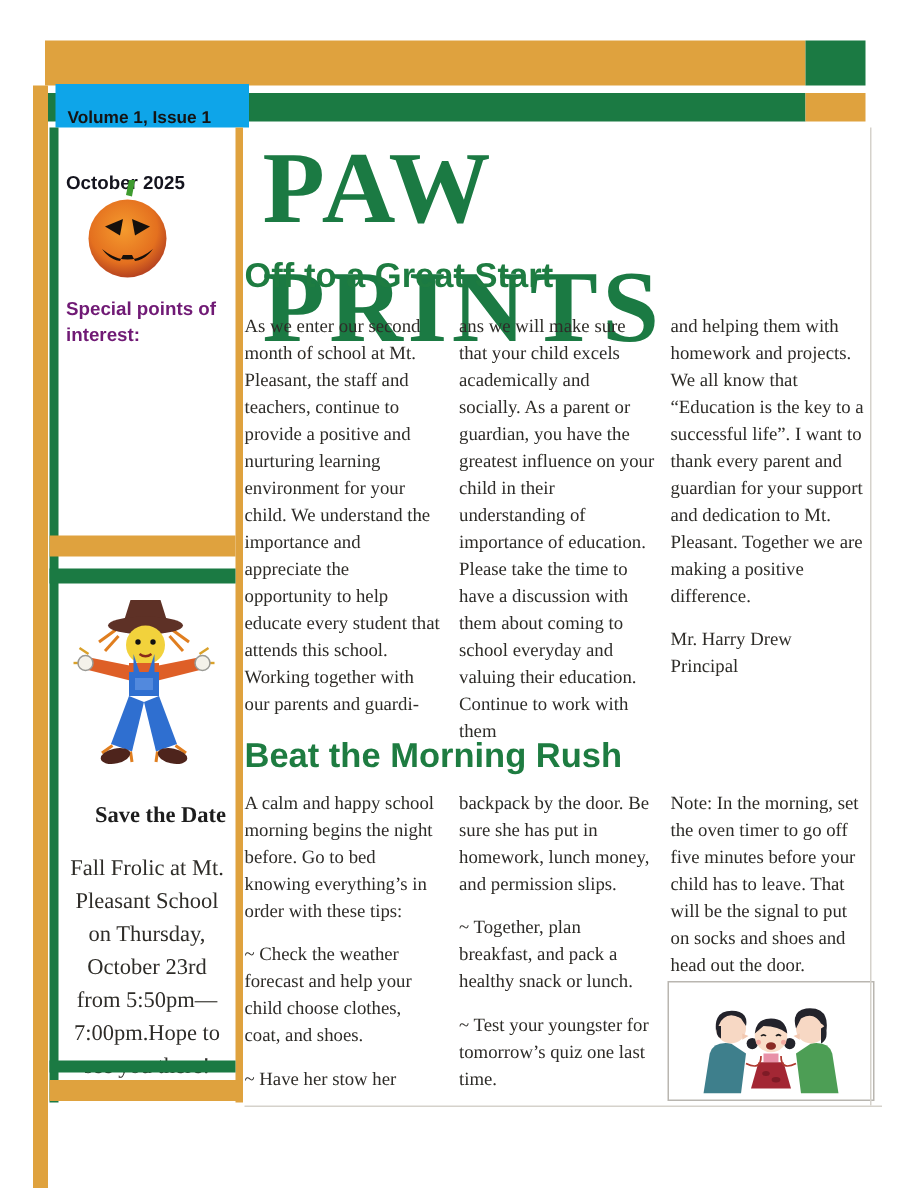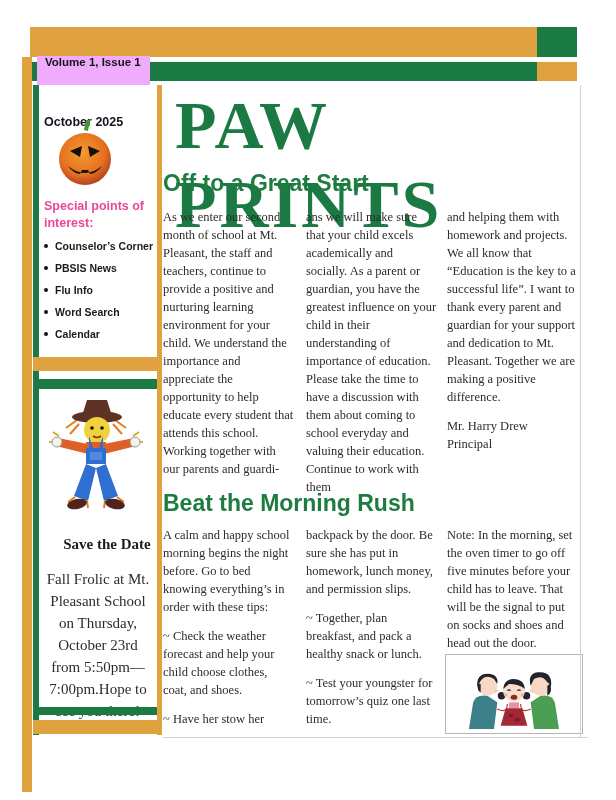--- a/index.html
+++ b/index.html
@@ -3,31 +3,31 @@
 <meta charset="utf-8">
 <style>
   html,body{margin:0;padding:0;background:#fff;}
   .page{position:relative;width:616px;height:800px;background:#ffffff;overflow:hidden;
         font-family:"Liberation Serif",serif;}
   .abs{position:absolute;}
   .gold{background:#DFA23E;}
   .greenbg{background:#1B7A43;}
 
   
-  .volume-box{left:37px;top:56px;width:113px;height:29px;background:#f0abfc;
-      display:flex;align-items:flex-start;padding-left:8px;box-sizing:border-box;
+  .volume-box{left:37px;top:56px;width:129px;height:29px;background:#0ea5e9;
+      display:flex;align-items:flex-end;padding-left:8px;box-sizing:border-box;
       font-family:"Liberation Sans",sans-serif;font-weight:bold;font-size:11.5px;color:#141414;}
   .school-name{left:167px;top:64px;color:#F2EDD9;font-size:11px;letter-spacing:3px;
       font-weight:600;font-family:"Liberation Serif",serif;}
 
   
   .side-date{left:44px;top:93px;font-family:"Liberation Sans",sans-serif;font-weight:bold;
       font-size:12.5px;color:#14141e;margin-top:22px;}
   .special-title{left:44px;top:198px;width:108px;font-family:"Liberation Sans",sans-serif;
-      font-weight:bold;font-size:12.5px;line-height:17px;color:#ec4899;}
+      font-weight:bold;font-size:12.5px;line-height:17px;color:#701a75;}
   .side-list{left:44px;top:240px;width:112px;margin:0;padding:0;list-style:none;}
   .side-list li{display:flex;gap:7px;margin-bottom:10px;
       font-family:"Liberation Sans",sans-serif;font-weight:bold;font-size:10.5px;color:#1b1b1b;}
   .side-list .dot{width:4px;height:4px;border-radius:50%;background:#111;margin-top:4px;flex:0 0 auto;}
   .save-title{left:39px;top:536px;width:136px;text-align:center;font-weight:bold;
       font-size:15px;color:#1d1d1d;}
   .save-text{left:42px;top:568px;width:112px;text-align:center;font-size:15px;
       line-height:22px;color:#2e2c28;}
 
   
@@ -71,42 +71,20 @@
     </defs>
     <path d="M27,12 L29,2 L33,2 L31,13 Z" fill="#3E9B2F"></path>
     <ellipse cx="28" cy="41" rx="26" ry="26" fill="url(#pg)"></ellipse>
     <path d="M13,33 L25,28 L23,39 Z" fill="#16100c"></path>
     <path d="M43,33 L31,28 L33,39 Z" fill="#16100c"></path>
     <path d="M11,48 Q28,62 45,48 Q40,55 33,56 L31,52 L25,52 L23,56 Q16,55 11,48 Z" fill="#16100c"></path>
   </svg>
 
   <div class="abs special-title">Special points of interest:</div>
 
-  <ul class="abs side-list">
-    <li>
-        <span class="dot"></span>
-        <span>Counselor’s Corner</span>
-      </li>
-    <li>
-        <span class="dot"></span>
-        <span>PBSIS News</span>
-      </li>
-    <li>
-        <span class="dot"></span>
-        <span>Flu Info</span>
-      </li>
-    <li>
-        <span class="dot"></span>
-        <span>Word Search</span>
-      </li>
-    <li>
-        <span class="dot"></span>
-        <span>Calendar</span>
-      </li>
-  </ul>
 
   <div class="abs gold" style="left:33px;top:357px;width:124px;height:14px;"></div>
   <div class="abs greenbg" style="left:33px;top:379px;width:124px;height:10px;"></div>
 
   <svg class="abs" style="left:44px;top:396px;" width="104" height="132" viewBox="0 0 104 132">
 
     <g stroke="#E07E1F" stroke-width="2">
       <line x1="33" y1="24" x2="22" y2="32"></line>
         <line x1="35" y1="28" x2="26" y2="38"></line>
       <line x1="71" y1="24" x2="82" y2="32"></line>

